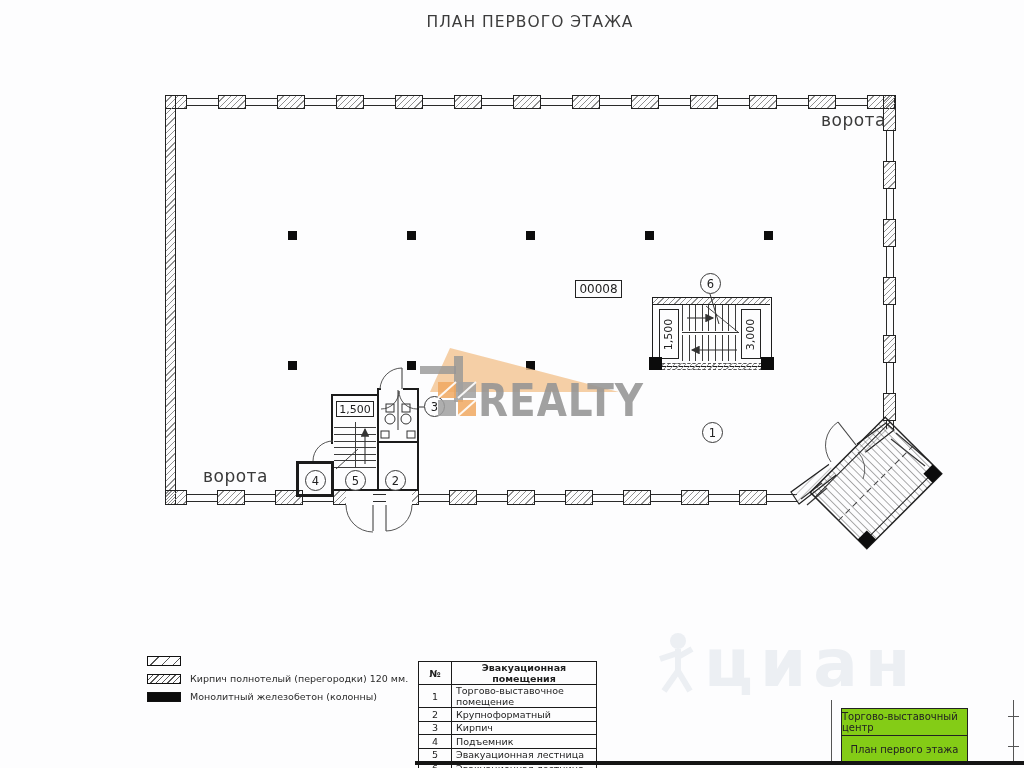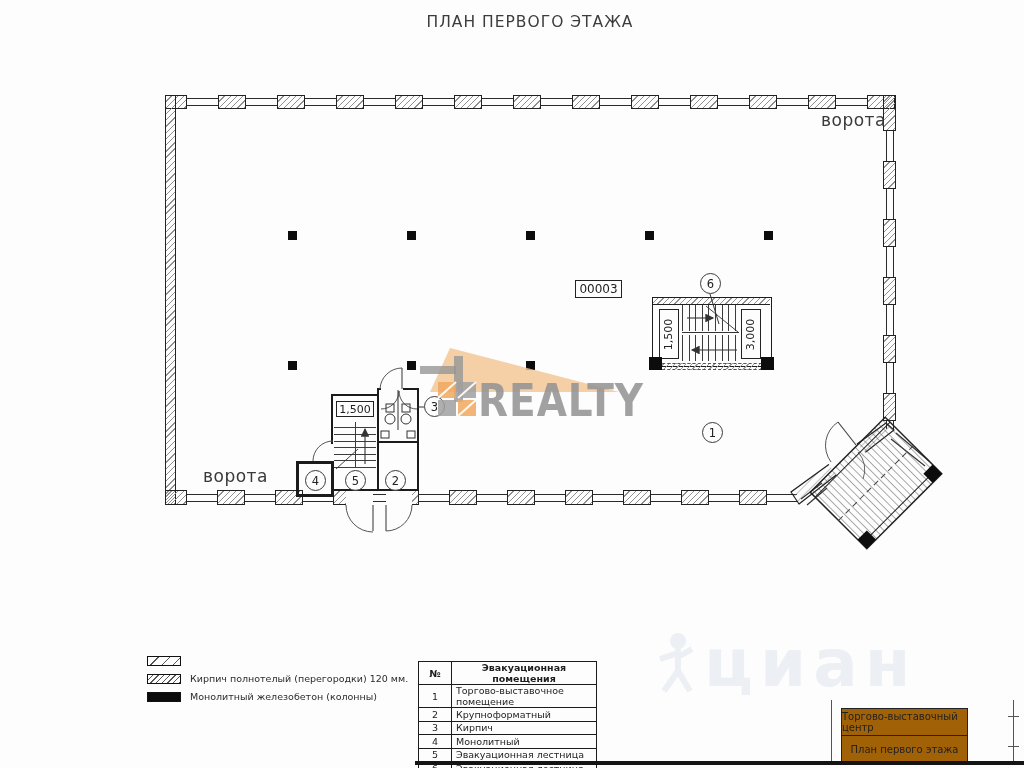--- a/index.html
+++ b/index.html
@@ -47,21 +47,21 @@
   .sw-h1{background:repeating-linear-gradient(135deg, transparent 0 7px, #555 7px 8px);}
   .sw-h2{background:repeating-linear-gradient(135deg, transparent 0 3px, #555 3px 4px);}
   .sw-solid{background:#0b0b0b;}
   
   #rooms-table{border-collapse:collapse;font-size:9.5px;color:#1d1d1d;background:#fdfdfe;}
   #rooms-table th,#rooms-table td{border:1px solid #1b1b1b;height:12.5px;padding:0 4px;}
   #rooms-table th{font-weight:700;text-align:center;}
   #rooms-table td.num{width:22px;text-align:center;}
   #rooms-table td.name{width:130px;text-align:left;}
   
-  #title-block{box-sizing:border-box;border:1.5px solid #222;background:#a16207;}
+  #title-block{box-sizing:border-box;border:1.5px solid #222;background:#84cc16;}
   #title-block .tb-cell{box-sizing:border-box;height:27px;display:flex;align-items:center;justify-content:center;
       font-size:10px;color:#222;}
   #title-block .tb-cell:first-child{border-bottom:1.5px solid #222;}
   .thin-vline{width:1px;background:#555;}
   .thin-hline{height:1px;background:#555;}
   #bottom-bar{background:#141414;}
 </style>
 </head>
 <body>
 
@@ -141,21 +141,21 @@
   <div class="abs column" style="left:288px;top:231px;"></div>
   <div class="abs column" style="left:407px;top:231px;"></div>
   <div class="abs column" style="left:526px;top:231px;"></div>
   <div class="abs column" style="left:645px;top:231px;"></div>
   <div class="abs column" style="left:764px;top:231px;"></div>
   <div class="abs column" style="left:288px;top:361px;"></div>
   <div class="abs column" style="left:407px;top:361px;"></div>
   <div class="abs column" style="left:526px;top:361px;"></div>
 
   <div class="abs dimbox" style="left:575px;top:280px;width:47px;height:18px;font-size:12px;">
-    <span>00003</span>
+    <span>00008</span>
   </div>
 
   <div class="abs" style="left:652px;top:297px;width:120px;height:70px;border:1.5px solid #1d1d1d;box-sizing:border-box;background:#fdfdfe;">
     <div class="abs" style="left:0;top:0;width:117px;height:6px;border-bottom:1px solid #222;
                 background:repeating-linear-gradient(135deg, transparent 0 3px, #8f8f8f 3px 4px);"></div>
     <div class="abs dimbox dim-vert" style="left:6px;top:11px;width:20px;height:50px;">
       <span>1,500</span>
     </div>
     <div class="abs dimbox dim-vert" style="left:88px;top:11px;width:20px;height:50px;">
       <span>3,000</span>
@@ -335,21 +335,21 @@
         <tr>
           <td class="num">2</td>
           <td class="name">Крупноформатный</td>
         </tr>
         <tr>
           <td class="num">3</td>
           <td class="name">Кирпич</td>
         </tr>
         <tr>
           <td class="num">4</td>
-          <td class="name">Монолитный</td>
+          <td class="name">Подъемник</td>
         </tr>
         <tr>
           <td class="num">5</td>
           <td class="name">Эвакуационная лестница</td>
         </tr>
         <tr>
           <td class="num">6</td>
           <td class="name">Эвакуационная лестница</td>
         </tr>
       </tbody>

